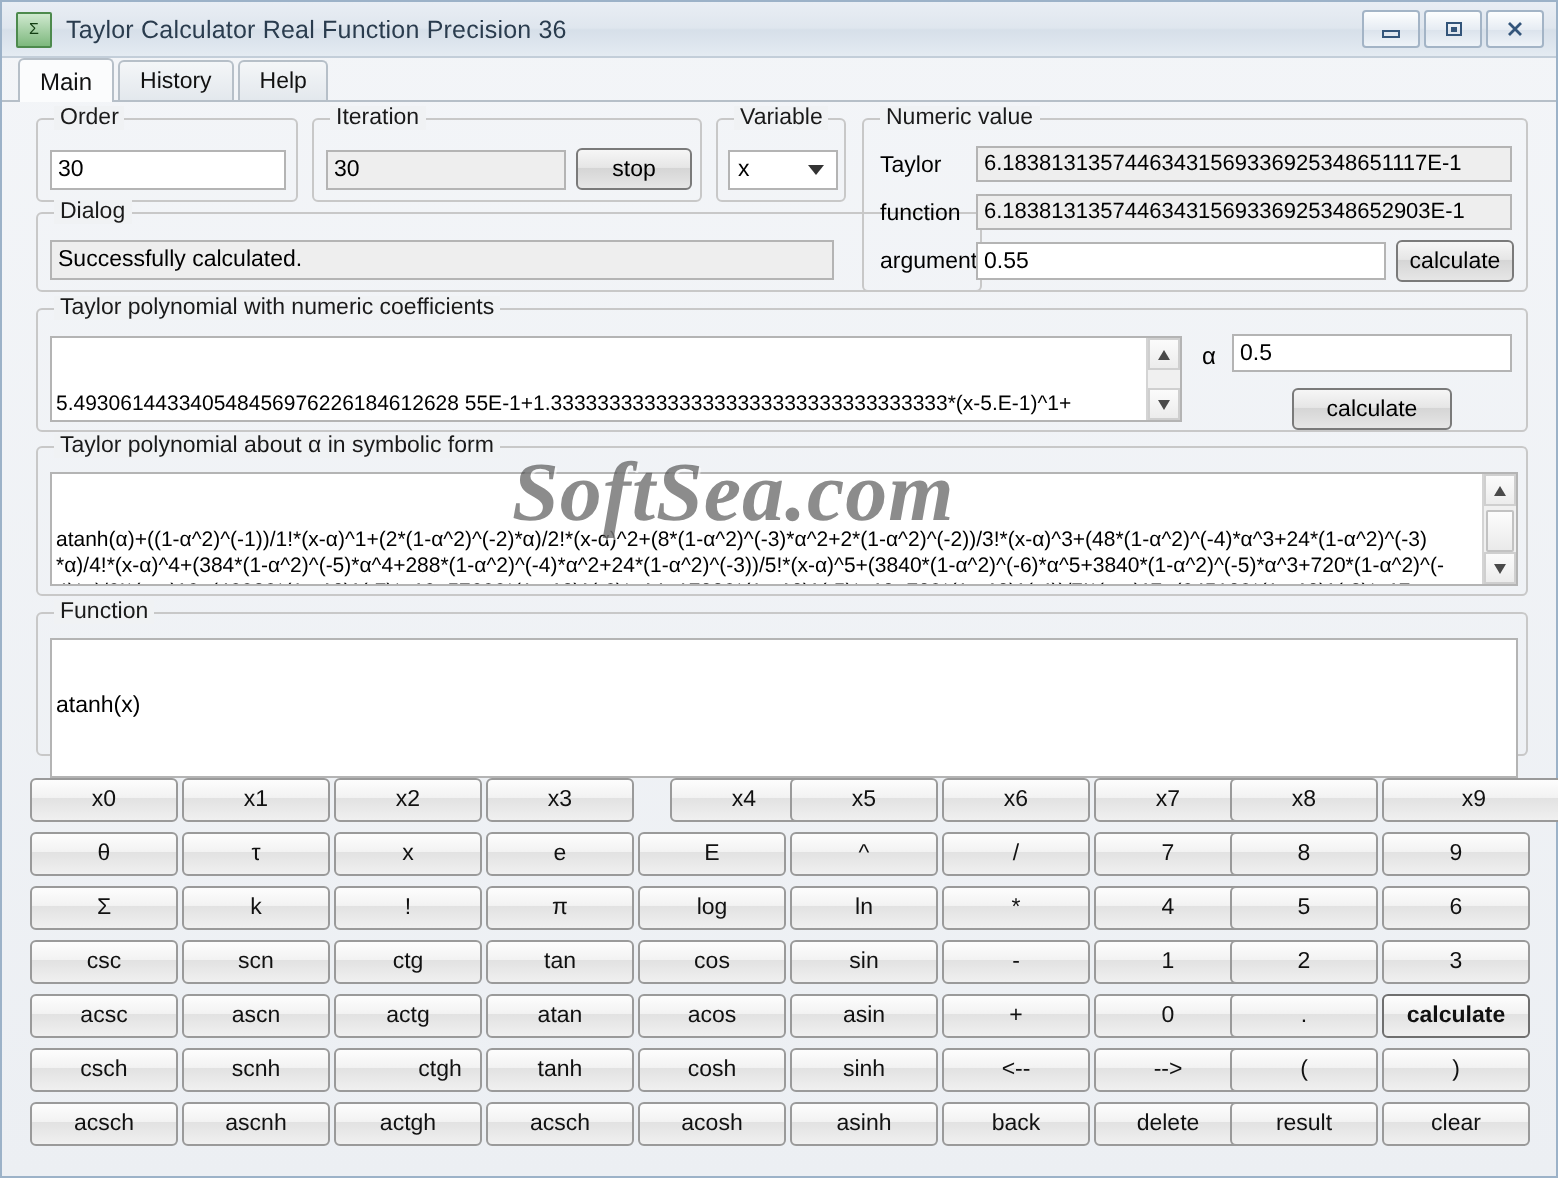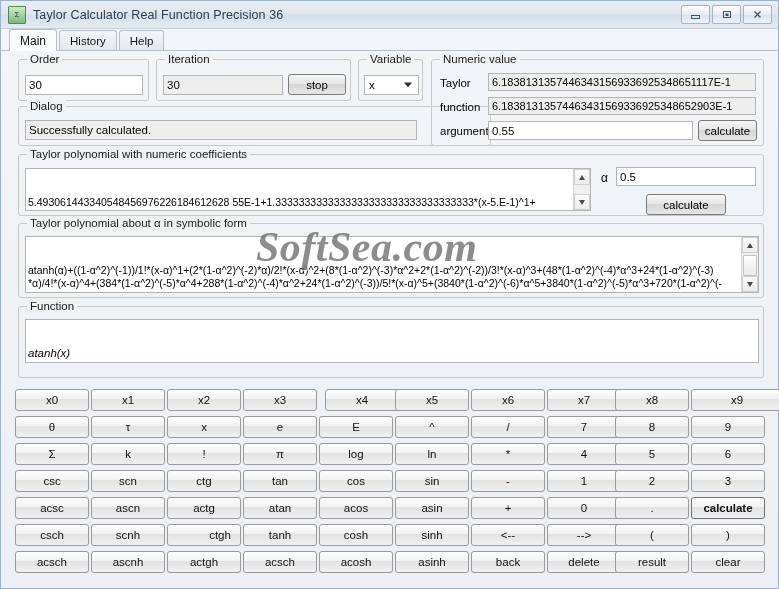--- a/index.html
+++ b/index.html
@@ -263,32 +263,32 @@
         <div class="vscroll">
           <div class="sb-btn"><span class="arrow-up"></span></div>
           <div class="sb-thumb"></div>
           <div class="sb-btn bottom"><span class="arrow-dn"></span></div>
         </div>
       </div>
     </div>
 
     <div class="group" style="left:17px;top:255px;width:746px;height:72px;">
       <span class="legend">Function</span>
-      <div class="area" style="position:absolute;left:6px;top:12px;width:734px;height:44px;font-size:11.5px;font-style:italic;">
+      <div class="area" style="position:absolute;left:6px;top:12px;width:734px;height:70px;font-size:11.5px;">
         <span class="lines">atanh(x)</span>
       </div>
     </div>
 
     <div class="keypad">
 
       <div class="key" style="left:14px;top:0;width:74px;">x0</div>
       <div class="key" style="left:90px;top:0;width:74px;">x1</div>
       <div class="key" style="left:166px;top:0;width:74px;">x2</div>
       <div class="key" style="left:242px;top:0;width:74px;">x3</div>
-      <div class="key" style="left:324px;top:0;width:74px;">x4</div>
+      <div class="key" style="left:334px;top:0;width:74px;">x4</div>
       <div class="key" style="left:394px;top:0;width:74px;">x5</div>
       <div class="key" style="left:470px;top:0;width:74px;">x6</div>
       <div class="key" style="left:546px;top:0;width:74px;">x7</div>
       <div class="key" style="left:614px;top:0;width:74px;">x8</div>
       <div class="key" style="left:690px;top:0;width:92px;">x9</div>
 
       <div class="key" style="left:14px;top:27px;width:74px;">θ</div>
       <div class="key" style="left:90px;top:27px;width:74px;">τ</div>
       <div class="key" style="left:166px;top:27px;width:74px;">x</div>
       <div class="key" style="left:242px;top:27px;width:74px;">e</div>

